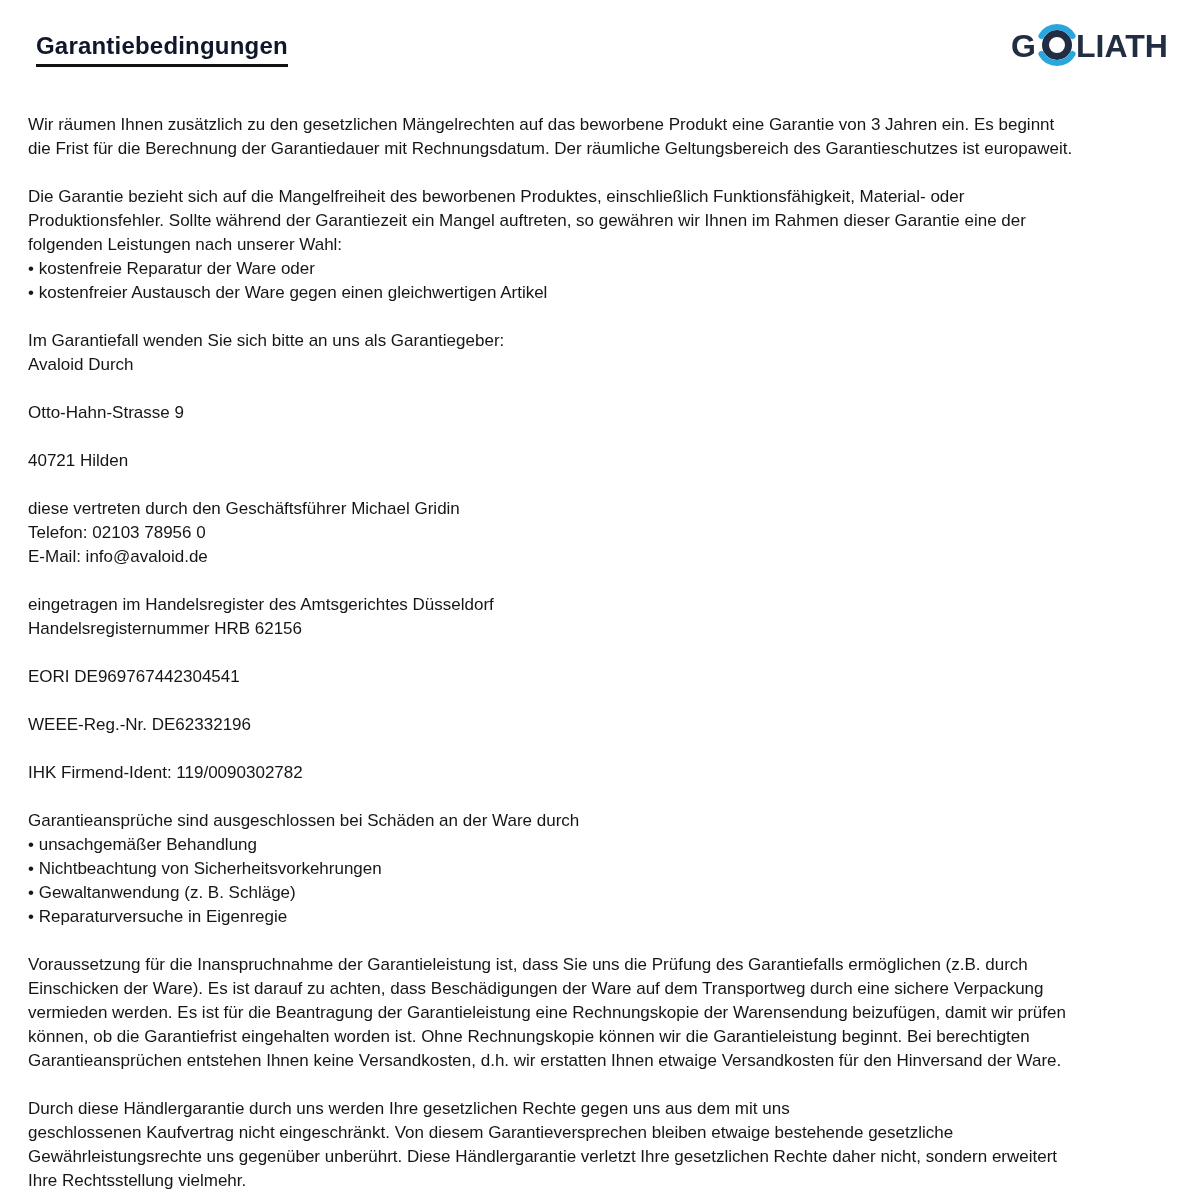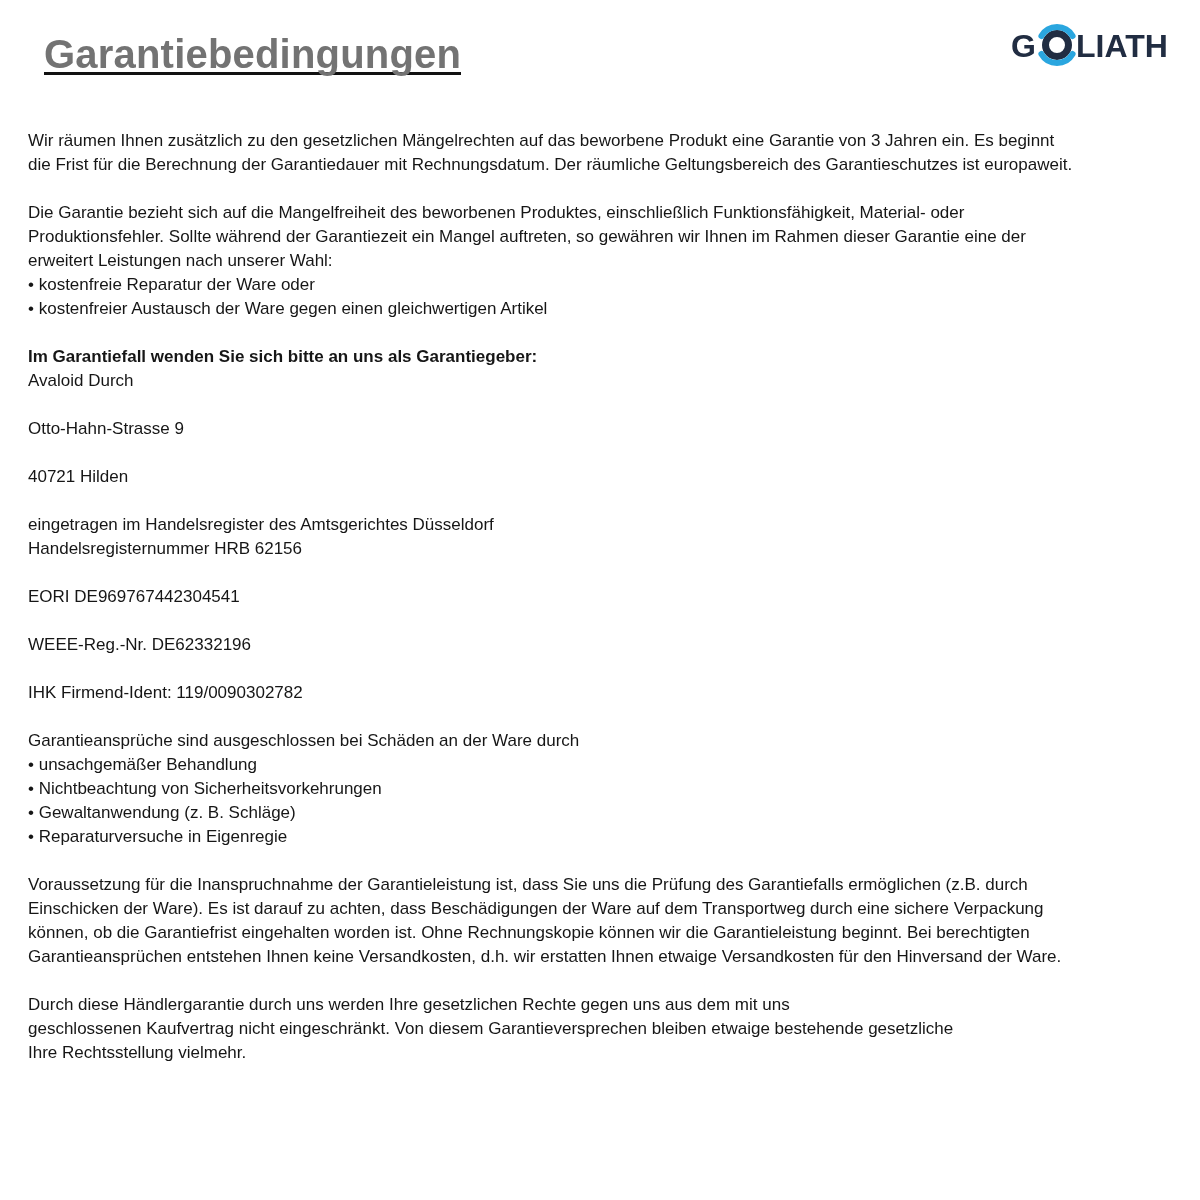--- a/index.html
+++ b/index.html
@@ -16,42 +16,42 @@
     width: 1200px;
     height: 1200px;
     padding: 22px 28px 0 28px;
     font-family: "Liberation Sans", sans-serif;
     font-size: 17px;
     line-height: 24px;
     color: #161616;
   }
   .doc-title {
     display: inline-block;
-    margin: 16px;
-    font-size: 40px;
+    margin: 8px;
+    font-size: 24px;
     line-height: 32px;
     font-weight: bold;
-    color: #737373;
+    color: #0f172a;
     border-bottom: 3px solid #111111;
     padding-bottom: 2px;
     letter-spacing: 0.2px;
   }
   .logo {
     position: absolute;
     top: 14px;
     right: 23px;
     width: 170px;
     height: 62px;
   }
   .logo svg { display: block; width: 100%; height: 100%; }
   .body-text { margin-top: 38px; }
   .para { margin: 15px 0 24px 0; }
   .para:last-child { margin-bottom: 0; }
   .line { white-space: nowrap; }
-  .bold-line { font-weight: bold; }
+  .bold-line { font-weight: normal; }
 </style>
 </head>
 <body>
 
 <div class="doc">
 
   <h1 class="doc-title">Garantiebedingungen</h1>
 
   <div class="logo">
     <svg viewBox="0 0 166 62" xmlns="http://www.w3.org/2000/svg">
@@ -66,38 +66,43 @@
   <div class="body-text">
 
     <div class="para">
         <div class="line">Wir räumen Ihnen zusätzlich zu den gesetzlichen Mängelrechten auf das beworbene Produkt eine Garantie von 3 Jahren ein. Es beginnt</div>
         <div class="line">die Frist für die Berechnung der Garantiedauer mit Rechnungsdatum. Der räumliche Geltungsbereich des Garantieschutzes ist europaweit.</div>
       </div>
 
     <div class="para">
         <div class="line">Die Garantie bezieht sich auf die Mangelfreiheit des beworbenen Produktes, einschließlich Funktionsfähigkeit, Material- oder</div>
         <div class="line">Produktionsfehler. Sollte während der Garantiezeit ein Mangel auftreten, so gewähren wir Ihnen im Rahmen dieser Garantie eine der</div>
-        <div class="line">erweitert Leistungen nach unserer Wahl:</div>
+        <div class="line">folgenden Leistungen nach unserer Wahl:</div>
         <div class="line">• kostenfreie Reparatur der Ware oder</div>
         <div class="line">• kostenfreier Austausch der Ware gegen einen gleichwertigen Artikel</div>
       </div>
 
     <div class="para">
       <div class="line bold-line">Im Garantiefall wenden Sie sich bitte an uns als Garantiegeber:</div>
       <div class="line">Avaloid Durch</div>
     </div>
 
     <div class="para">
       <div class="line">Otto-Hahn-Strasse 9</div>
     </div>
 
     <div class="para">
       <div class="line">40721 Hilden</div>
     </div>
 
+    <div class="para">
+        <div class="line">diese vertreten durch den Geschäftsführer Michael Gridin</div>
+        <div class="line">Telefon: 02103 78956 0</div>
+        <div class="line">E-Mail: info@avaloid.de</div>
+      </div>
 
     <div class="para">
         <div class="line">eingetragen im Handelsregister des Amtsgerichtes Düsseldorf</div>
         <div class="line">Handelsregisternummer HRB 62156</div>
       </div>
 
     <div class="para">
       <div class="line">EORI DE969767442304541</div>
     </div>
 
@@ -113,24 +118,26 @@
         <div class="line">Garantieansprüche sind ausgeschlossen bei Schäden an der Ware durch</div>
         <div class="line">• unsachgemäßer Behandlung</div>
         <div class="line">• Nichtbeachtung von Sicherheitsvorkehrungen</div>
         <div class="line">• Gewaltanwendung (z. B. Schläge)</div>
         <div class="line">• Reparaturversuche in Eigenregie</div>
       </div>
 
     <div class="para">
         <div class="line">Voraussetzung für die Inanspruchnahme der Garantieleistung ist, dass Sie uns die Prüfung des Garantiefalls ermöglichen (z.B. durch</div>
         <div class="line">Einschicken der Ware). Es ist darauf zu achten, dass Beschädigungen der Ware auf dem Transportweg durch eine sichere Verpackung</div>
+        <div class="line">vermieden werden. Es ist für die Beantragung der Garantieleistung eine Rechnungskopie der Warensendung beizufügen, damit wir prüfen</div>
         <div class="line">können, ob die Garantiefrist eingehalten worden ist. Ohne Rechnungskopie können wir die Garantieleistung beginnt. Bei berechtigten</div>
         <div class="line">Garantieansprüchen entstehen Ihnen keine Versandkosten, d.h. wir erstatten Ihnen etwaige Versandkosten für den Hinversand der Ware.</div>
       </div>
 
     <div class="para">
         <div class="line">Durch diese Händlergarantie durch uns werden Ihre gesetzlichen Rechte gegen uns aus dem mit uns</div>
         <div class="line">geschlossenen Kaufvertrag nicht eingeschränkt. Von diesem Garantieversprechen bleiben etwaige bestehende gesetzliche</div>
+        <div class="line">Gewährleistungsrechte uns gegenüber unberührt. Diese Händlergarantie verletzt Ihre gesetzlichen Rechte daher nicht, sondern erweitert</div>
         <div class="line">Ihre Rechtsstellung vielmehr.</div>
       </div>
 
   </div>
 </div>
 
 </body></html>

